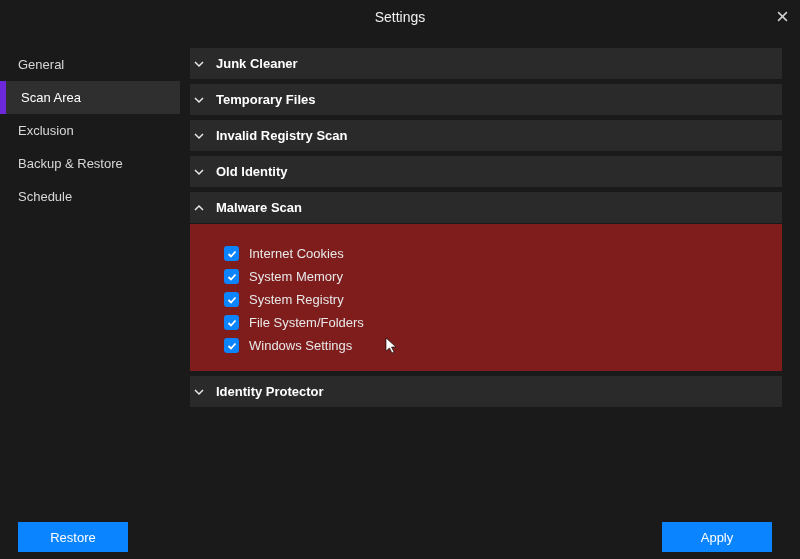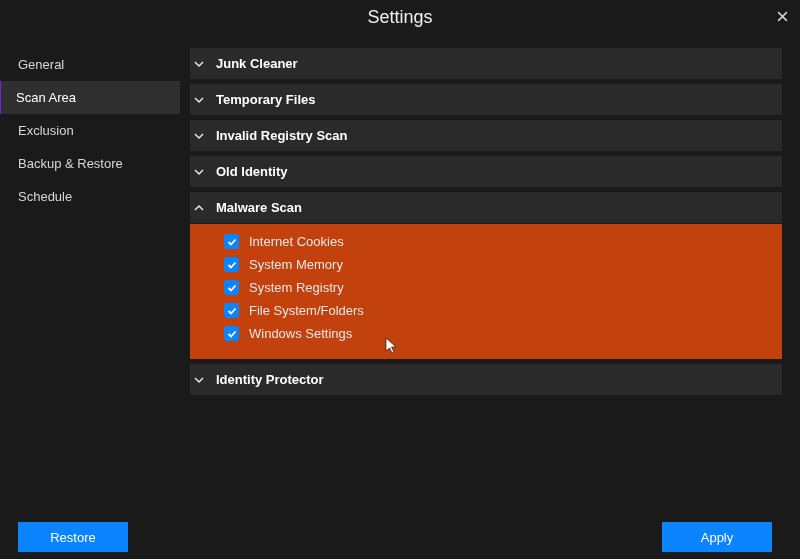--- a/index.html
+++ b/index.html
@@ -7,55 +7,55 @@
       width: 800px; height: 559px;
       background: #1a1a1a;
       font-family: "Segoe UI", Arial, sans-serif;
       font-size: 13px; color: #e8e8e8;
       overflow: hidden; position: relative;
     }
     .titlebar {
       height: 34px; display: flex; align-items: center; justify-content: center;
       position: relative; background: #1a1a1a;
     }
-    .titlebar .title { font-size: 18px; color: #f0f0f0; }
+    .titlebar .title { font-size: 14px; color: #f0f0f0; }
     .titlebar .close {
       position: absolute; right: 8px; top: 7px;
       width: 20px; height: 20px; display: flex; align-items: center; justify-content: center;
       cursor: pointer; color: #d0d0d0;
     }
     .titlebar .close svg { width: 11px; height: 11px; }
     .body {
       display: flex; height: 480px;
     }
     .sidebar {
       width: 180px; padding-top: 14px;
     }
     .sidebar-item {
       padding: 9px 18px; cursor: pointer; color: #d8d8d8;
     }
     .sidebar-item.active {
-      background: #2f2f2f; border-left: 1px solid #6d28d9; padding-left: 15px;
+      background: #2f2f2f; border-left: 6px solid #6d28d9; padding-left: 15px;
       color: #ffffff;
     }
     .content {
       flex: 1; padding: 14px 18px 0 10px; overflow-y: auto;
     }
     .section {
       background: #262626; margin-bottom: 5px;
     }
     .section-header {
       display: flex; align-items: center; padding: 8px 4px;
       cursor: pointer; font-weight: 600; color: #ffffff;
       background: #2a2a2a;
     }
     .section-header .chev { width: 14px; display: inline-flex; margin-right: 8px; }
     .section-header .chev svg { width: 10px; height: 10px; }
     .section-body {
-      padding: 6px 10px 14px 34px; background: #c2410c;
+      padding: 18px 10px 14px 34px; background: #7f1d1d;
       border-top: 1px solid #1a1a1a;
     }
     .check-row {
       display: flex; align-items: center; padding: 4px 0;
     }
     .chk {
       width: 15px; height: 15px; border-radius: 3px; background: #0a84ff;
       display: inline-flex; align-items: center; justify-content: center;
       margin-right: 10px; cursor: pointer;
     }

